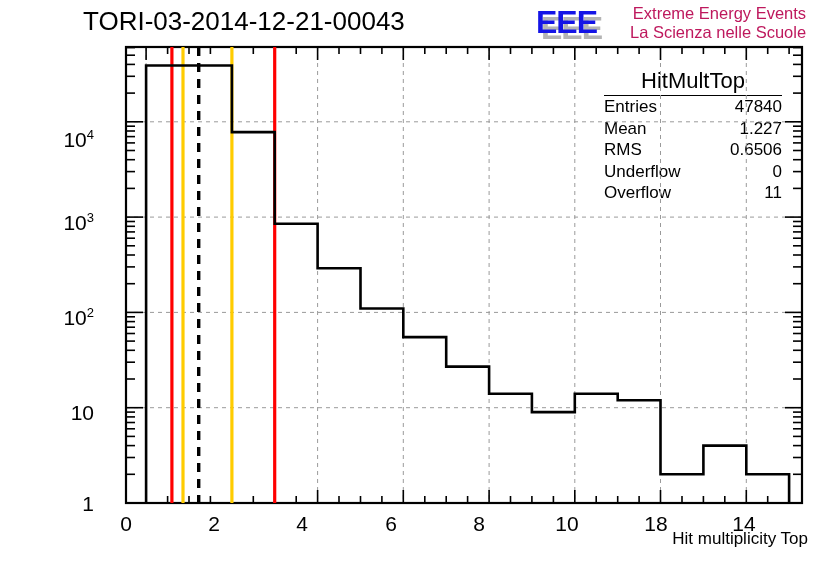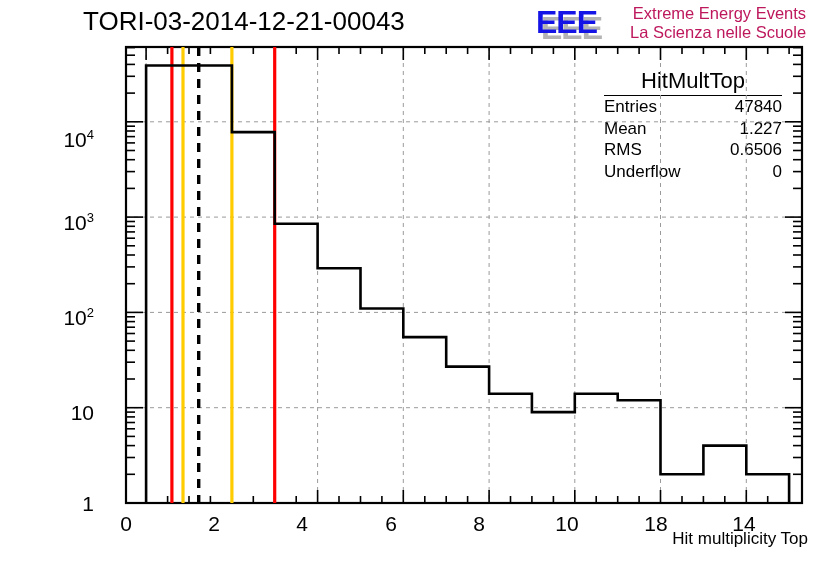--- a/index.html
+++ b/index.html
@@ -148,20 +148,24 @@
     <span class="k">Mean</span>
     <span class="v">1.227</span>
   </div>
   <div class="stat-row">
     <span class="k">RMS</span>
     <span class="v">0.6506</span>
   </div>
   <div class="stat-row">
     <span class="k">Underflow</span>
     <span class="v">0</span>
+  </div>
+  <div class="stat-row">
+    <span class="k">Overflow</span>
+    <span class="v">11</span>
   </div>
 </div>
 
 <div class="ylabel" style="left:22px; top:116px; width:72px;margin-top:12px;">10<sup>4</sup></div>
 <div class="ylabel" style="left:22px; top:211px; width:72px;">10<sup>3</sup></div>
 <div class="ylabel" style="left:22px; top:306px; width:72px;text-align:right;">10<sup>2</sup></div>
 <div class="ylabel" style="left:22px; top:401px; width:72px;">10</div>
 <div class="ylabel" style="left:22px; top:492px; width:72px;">1</div>
 
 <div class="xlabel" style="left:106px; top:512px; width:40px;">0</div>

